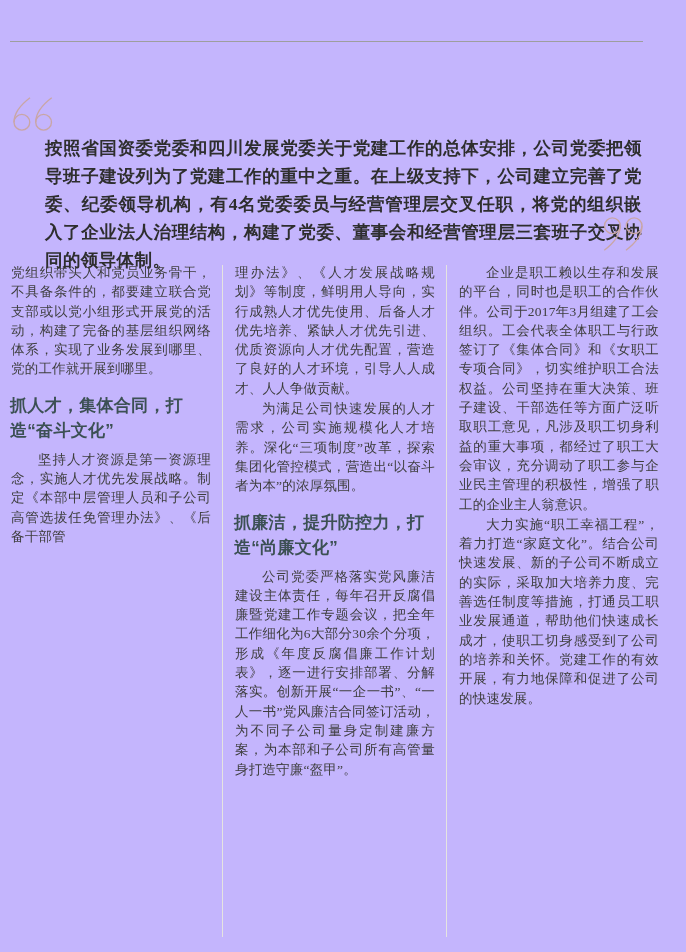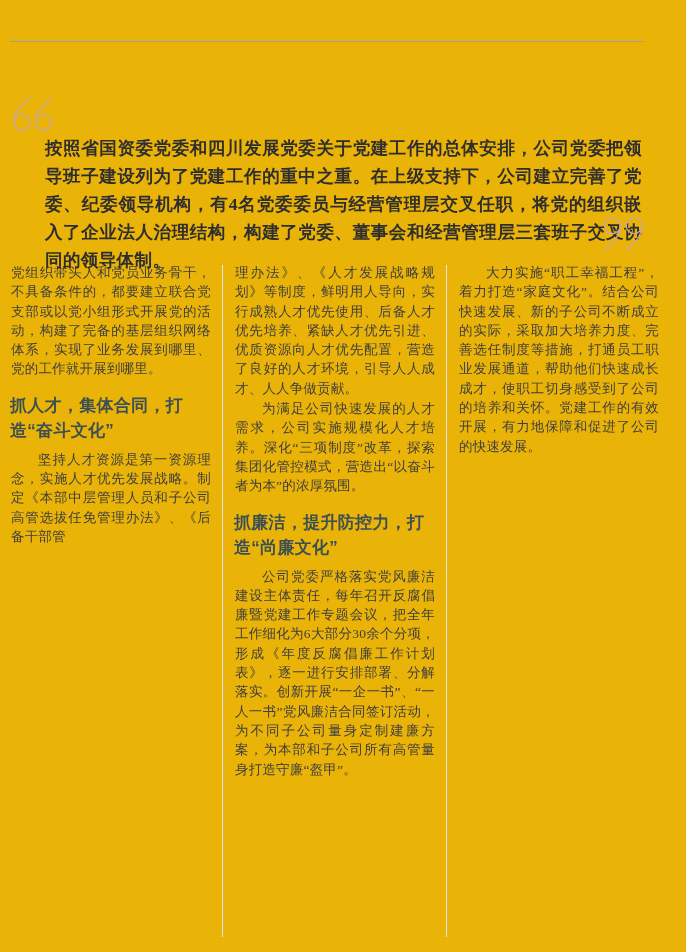--- a/index.html
+++ b/index.html
@@ -1,19 +1,19 @@
 <!DOCTYPE html>
 <html style="--heading-color: #3c5054; --rule-color: #9e9e9e;"><head>
 <meta charset="utf-8">
 <style>
   html,body{margin:0;padding:0;}
   .page{
     position:relative;
     width:686px;height:952px;
-    background:#eab308;
+    background:#c4b5fd;
     overflow:hidden;
     font-family:"Liberation Serif","DejaVu Serif",serif;
   }
   .top-rule{
     position:absolute;left:10px;top:41px;
     width:633px;height:1px;
     background:var(--rule-color,#9e9e9e);
   }
   .quote-block{
     position:absolute;left:45px;top:134px;width:597px;
@@ -101,17 +101,18 @@
         <h3 class="heading">抓人才，集体合同，打造“奋斗文化”</h3>
         <p class="para indent">坚持人才资源是第一资源理念，实施人才优先发展战略。制定《本部中层管理人员和子公司高管选拔任免管理办法》、《后备干部管</p>
       </div>
     <div class="col">
         <p class="para">理办法》、《人才发展战略规划》等制度，鲜明用人导向，实行成熟人才优先使用、后备人才优先培养、紧缺人才优先引进、优质资源向人才优先配置，营造了良好的人才环境，引导人人成才、人人争做贡献。</p>
         <p class="para indent">为满足公司快速发展的人才需求，公司实施规模化人才培养。深化“三项制度”改革，探索集团化管控模式，营造出“以奋斗者为本”的浓厚氛围。</p>
         <h3 class="heading">抓廉洁，提升防控力，打造“尚廉文化”</h3>
         <p class="para indent">公司党委严格落实党风廉洁建设主体责任，每年召开反腐倡廉暨党建工作专题会议，把全年工作细化为6大部分30余个分项，形成《年度反腐倡廉工作计划表》，逐一进行安排部署、分解落实。创新开展“一企一书”、“一人一书”党风廉洁合同签订活动，为不同子公司量身定制建廉方案，为本部和子公司所有高管量身打造守廉“盔甲”。</p>
       </div>
     <div class="col">
+        <p class="para indent">企业是职工赖以生存和发展的平台，同时也是职工的合作伙伴。公司于2017年3月组建了工会组织。工会代表全体职工与行政签订了《集体合同》和《女职工专项合同》，切实维护职工合法权益。公司坚持在重大决策、班子建设、干部选任等方面广泛听取职工意见，凡涉及职工切身利益的重大事项，都经过了职工大会审议，充分调动了职工参与企业民主管理的积极性，增强了职工的企业主人翁意识。</p>
         <p class="para indent">大力实施“职工幸福工程”，着力打造“家庭文化”。结合公司快速发展、新的子公司不断成立的实际，采取加大培养力度、完善选任制度等措施，打通员工职业发展通道，帮助他们快速成长成才，使职工切身感受到了公司的培养和关怀。党建工作的有效开展，有力地保障和促进了公司的快速发展。</p>
       </div>
   </div>
 
 </div>
 
 </body></html>

